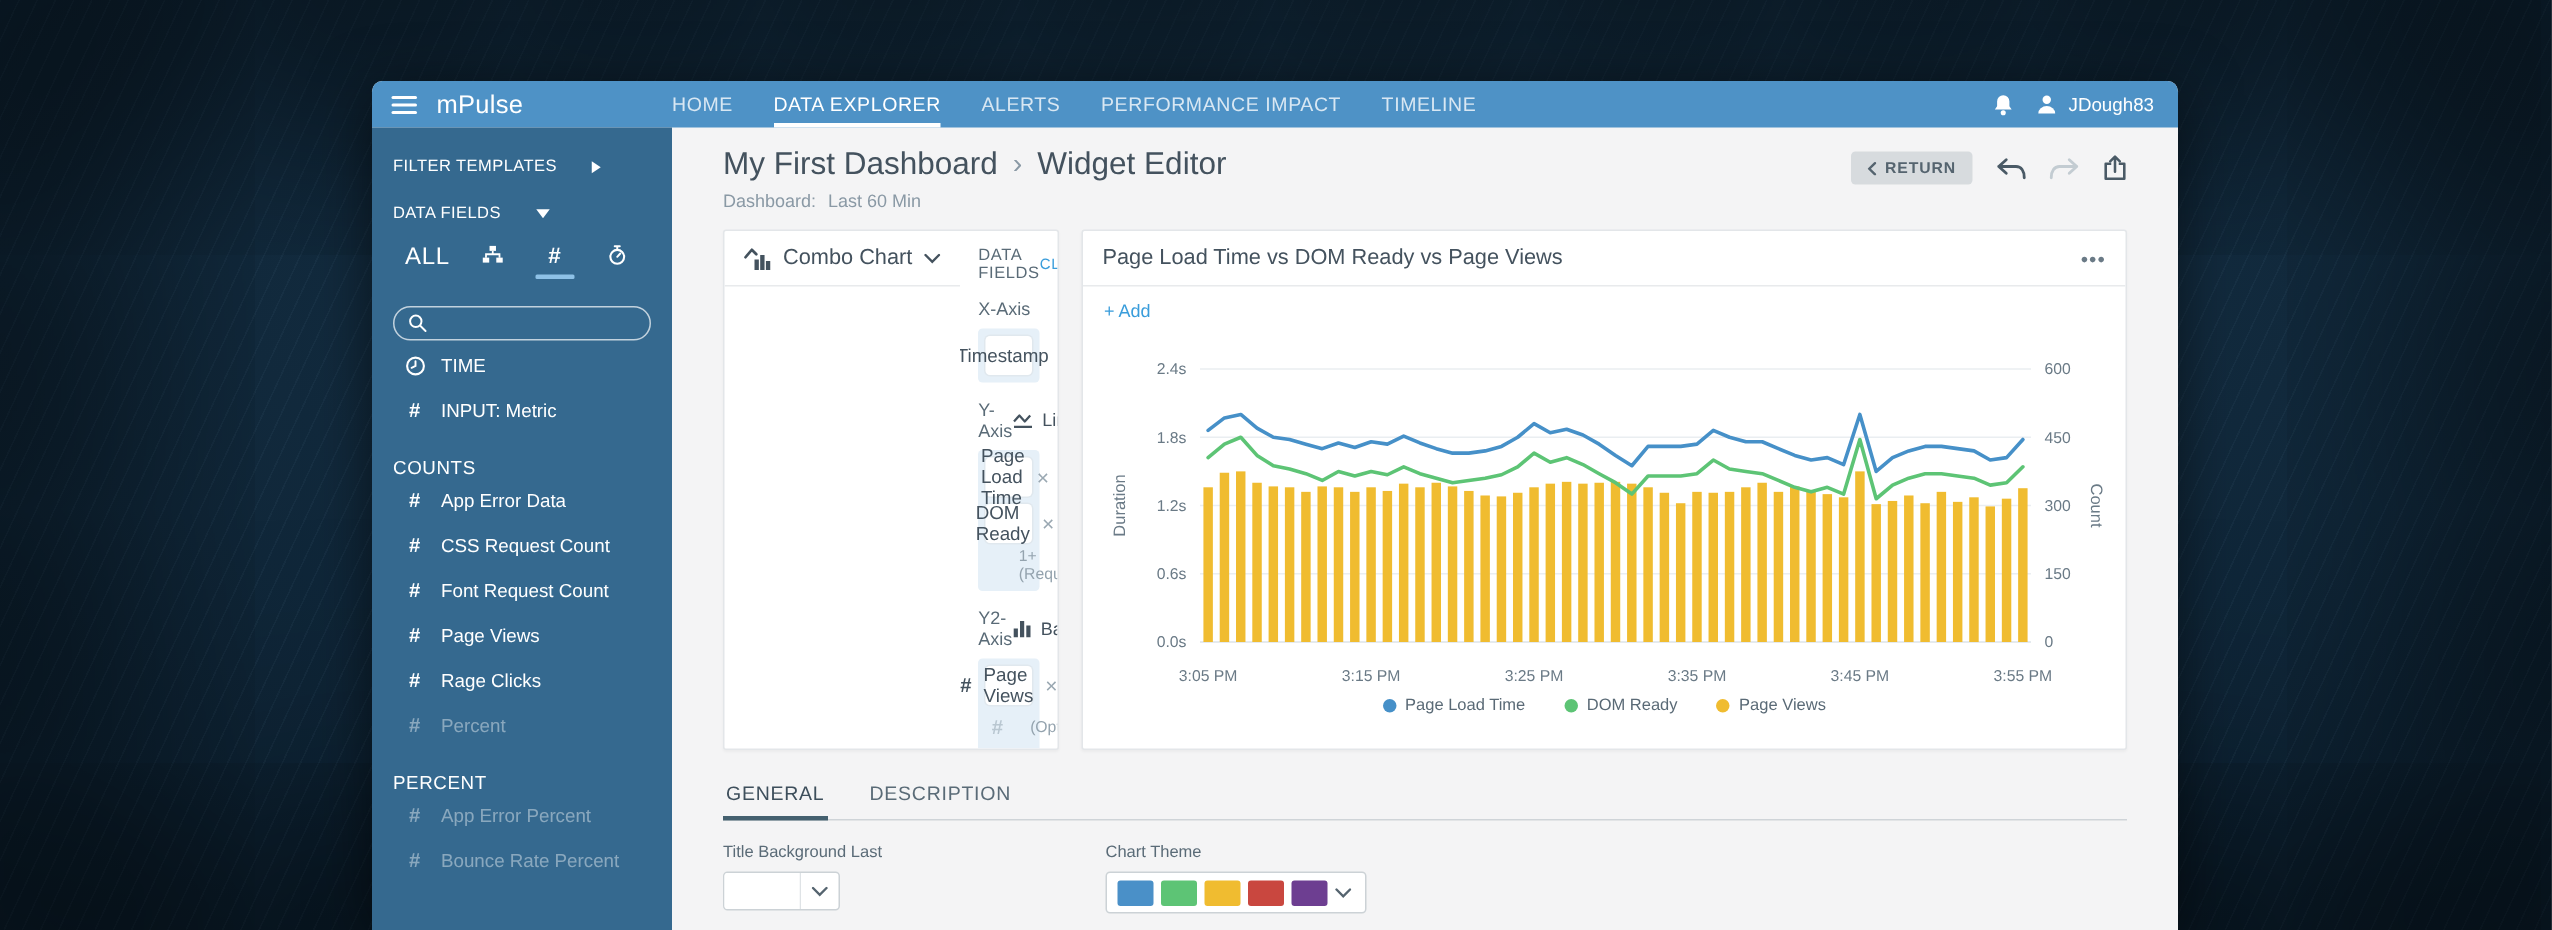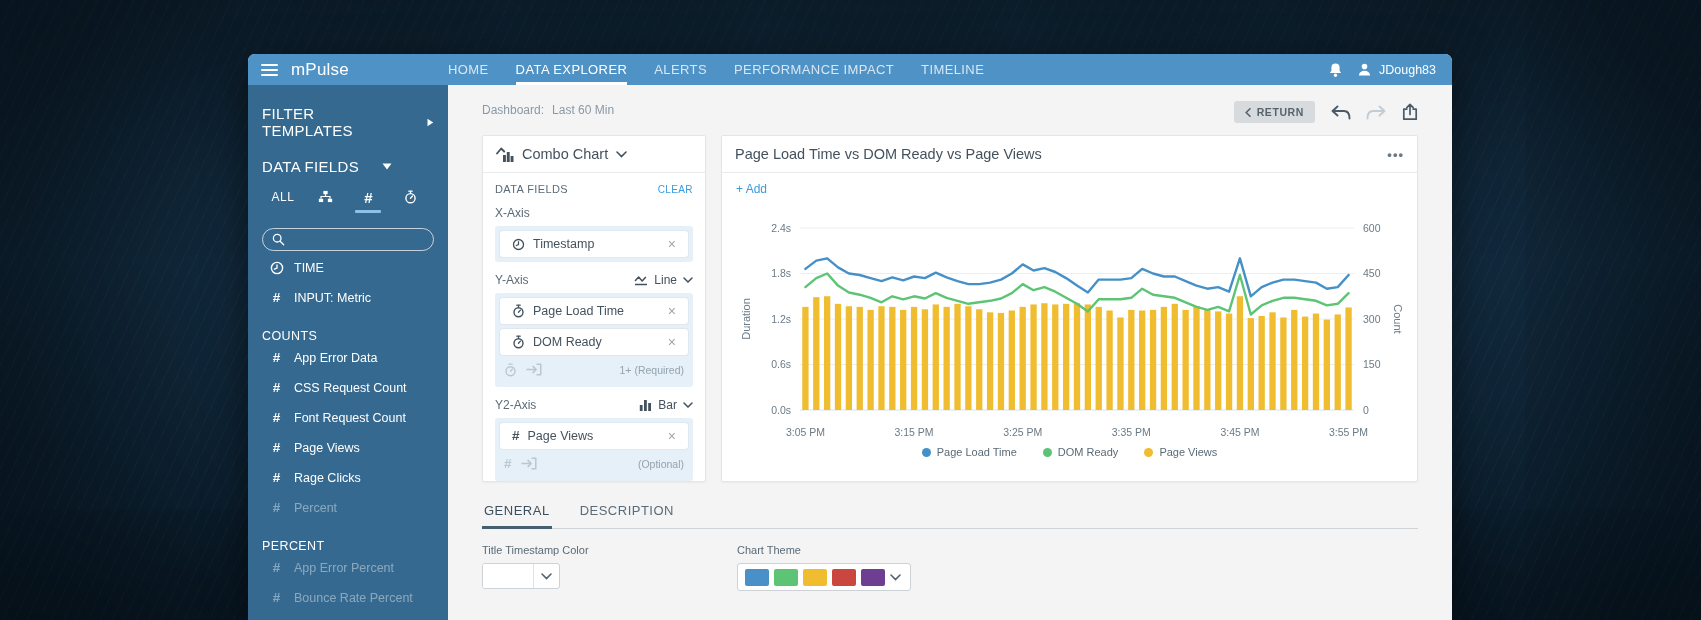--- a/index.html
+++ b/index.html
@@ -20,28 +20,28 @@
   .brand{font-size:17px;letter-spacing:.2px;color:#fff;}
   .nav-items{display:flex;align-items:stretch;gap:27px;}
   .nav-item{display:flex;align-items:center;font-size:13px;letter-spacing:.4px;color:rgba(255,255,255,.78);
     border-bottom:3px solid transparent;padding-top:3px;cursor:pointer;}
   .nav-item.active{color:#fff;border-bottom-color:#fff;}
   .nav-right{margin-left:auto;display:flex;align-items:center;gap:14px;padding-right:16px;}
   .nav-user{display:flex;align-items:center;gap:7px;font-size:12.5px;color:#fff;}
   
   .appbody{flex:1;display:flex;min-height:0;}
   .sidebar{width:200px;flex-shrink:0;background:#35698f;color:#fff;overflow:hidden;font-size:12.5px;}
-  .s-head{display:flex;align-items:center;gap:23px;padding:0 14px;font-size:15px;letter-spacing:.3px;cursor:pointer;}
+  .s-head{display:flex;align-items:center;gap:23px;padding:0 14px;font-size:11px;letter-spacing:.3px;cursor:pointer;}
   .s-head.first{margin-top:20px;}
   .s-head.second{margin-top:19px;}
   .s-tabs{display:flex;align-items:flex-start;justify-content:space-between;margin:15px 24px 0 22px;}
   .s-tab{display:flex;flex-direction:column;align-items:center;gap:5px;cursor:pointer;padding-bottom:2px;}
   .s-tab .bar{width:26px;height:3px;background:transparent;border-radius:1px;}
   .s-tab.active .bar{background:#8ec1e6;}
-  .s-tab .all{font-size:12px;letter-spacing:.5px;color:#fff;}
+  .s-tab .all{font-size:16px;letter-spacing:.5px;color:#fff;}
   .s-search{margin:13px 14px 0;height:23px;border:1.5px solid rgba(255,255,255,.7);border-radius:12px;
     display:flex;align-items:center;gap:6px;padding:0 9px;}
   .s-search input{flex:1;background:transparent;border:none;outline:none;color:#fff;font-size:12px;min-width:0;}
   .s-list{margin-top:10px;}
   .s-item{display:flex;gap:10px;height:30px;padding:0 14px 0 21px;cursor:pointer;color:#fff;}
   .s-item .ic{width:15px;display:flex;justify-content:center;flex-shrink:0;}
   .s-sec{height:30px;display:flex;align-items:center;padding:0 14px;letter-spacing:.4px;color:#fff;}
   .s-item.disabled{color:rgba(255,255,255,.42);}
   .s-item.disabled .hashg{color:rgba(255,255,255,.42);}
   .hashg{font-weight:700;font-size:13.5px;color:#fff;line-height:1;}
@@ -51,21 +51,21 @@
   .breadcrumb{display:flex;align-items:center;gap:10px;font-size:21px;color:#44525e;}
   .crumb-sep{color:#8a99a5;font-size:19px;}
   .meta{margin-top:5px;font-size:12px;color:#8a99a5;display:flex;gap:8px;}
   .actions{display:flex;align-items:center;gap:15px;margin-top:3px;}
   .return-btn{display:flex;align-items:center;gap:6px;background:#d7dbde;border:none;border-radius:3px;
     height:22px;padding:0 11px;font-size:10.5px;font-weight:700;letter-spacing:.6px;color:#55646f;cursor:pointer;}
   .icon-btn{background:none;border:none;padding:0;cursor:pointer;display:flex;align-items:center;}
   
   .panels{display:flex;gap:15px;margin-top:12px;height:347px;}
   .card{background:#fff;border:1px solid #e3e6e9;border-radius:2px;box-shadow:0 1px 2px rgba(0,0,0,.04);overflow:hidden;}
-  .editor-card{width:224px;flex-shrink:0;display:flex;flex-direction:column;}
+  .editor-card{width:224px;flex-shrink:0;display:flex;flex-direction:row;}
   .chart-card{flex:1;display:flex;flex-direction:column;min-width:0;}
   .card-head{height:37px;flex-shrink:0;display:flex;align-items:center;gap:8px;padding:0 13px;border-bottom:1px solid #e8eaec;}
   .card-title{font-size:14.5px;color:#44525e;}
   .ed-body{padding:10px 12px 0;flex:1;overflow:hidden;}
   .row-between{display:flex;align-items:center;justify-content:space-between;}
   .lab-caps{font-size:11px;letter-spacing:.4px;color:#5a6b77;}
   .clear-link{font-size:10px;letter-spacing:.4px;color:#3a9ddb;cursor:pointer;}
   .axis-label{font-size:12px;color:#5a6b77;margin-top:11px;}
   .axis-head{display:flex;align-items:center;justify-content:space-between;margin-top:11px;}
   .axis-type{display:flex;align-items:center;gap:6px;font-size:12px;color:#44525e;cursor:pointer;}
@@ -234,20 +234,25 @@
           <div class="s-item disabled">
             <span class="ic hashg">#</span>
             <span>Bounce Rate Percent</span>
           </div>
         </div>
       </aside>
 
       <main class="main">
         <div class="head-row">
           <div>
+            <div class="breadcrumb">
+              <span>My First Dashboard</span>
+              <span class="crumb-sep">›</span>
+              <span>Widget Editor</span>
+            </div>
             <div class="meta">
               <span>Dashboard:</span>
               <span>Last 60 Min</span>
             </div>
           </div>
           <div class="actions">
             <button class="return-btn">
               <svg width="6" height="9" viewBox="0 0 6 9">
                   <path d="M5 0.8 L1.2 4.5 L5 8.2" stroke="#55646f" stroke-width="1.6" fill="none" stroke-linecap="round"></path>
                 </svg>
@@ -479,21 +484,21 @@
             </div>
           </section>
         </div>
 
         <div class="ftabs">
           <div class="ftab active">GENERAL</div>
           <div class="ftab">DESCRIPTION</div>
         </div>
         <div class="settings">
           <div class="set-group first">
-            <span class="set-label">Title Timestamp Color</span>
+            <span class="set-label">Title Background Last</span>
             <div class="color-select">
               <div class="val" id="title-bg-swatch" style="background: rgb(255, 255, 255);"></div>
               <div class="chev">
                   <svg width="11" height="7" viewBox="0 0 11 7">
                     <path d="M1 1 L5.5 5.5 L10 1" stroke="#55646f" stroke-width="1.6" fill="none" stroke-linecap="round"></path>
                   </svg>
                 </div>
             </div>
           </div>
           <div class="set-group">

